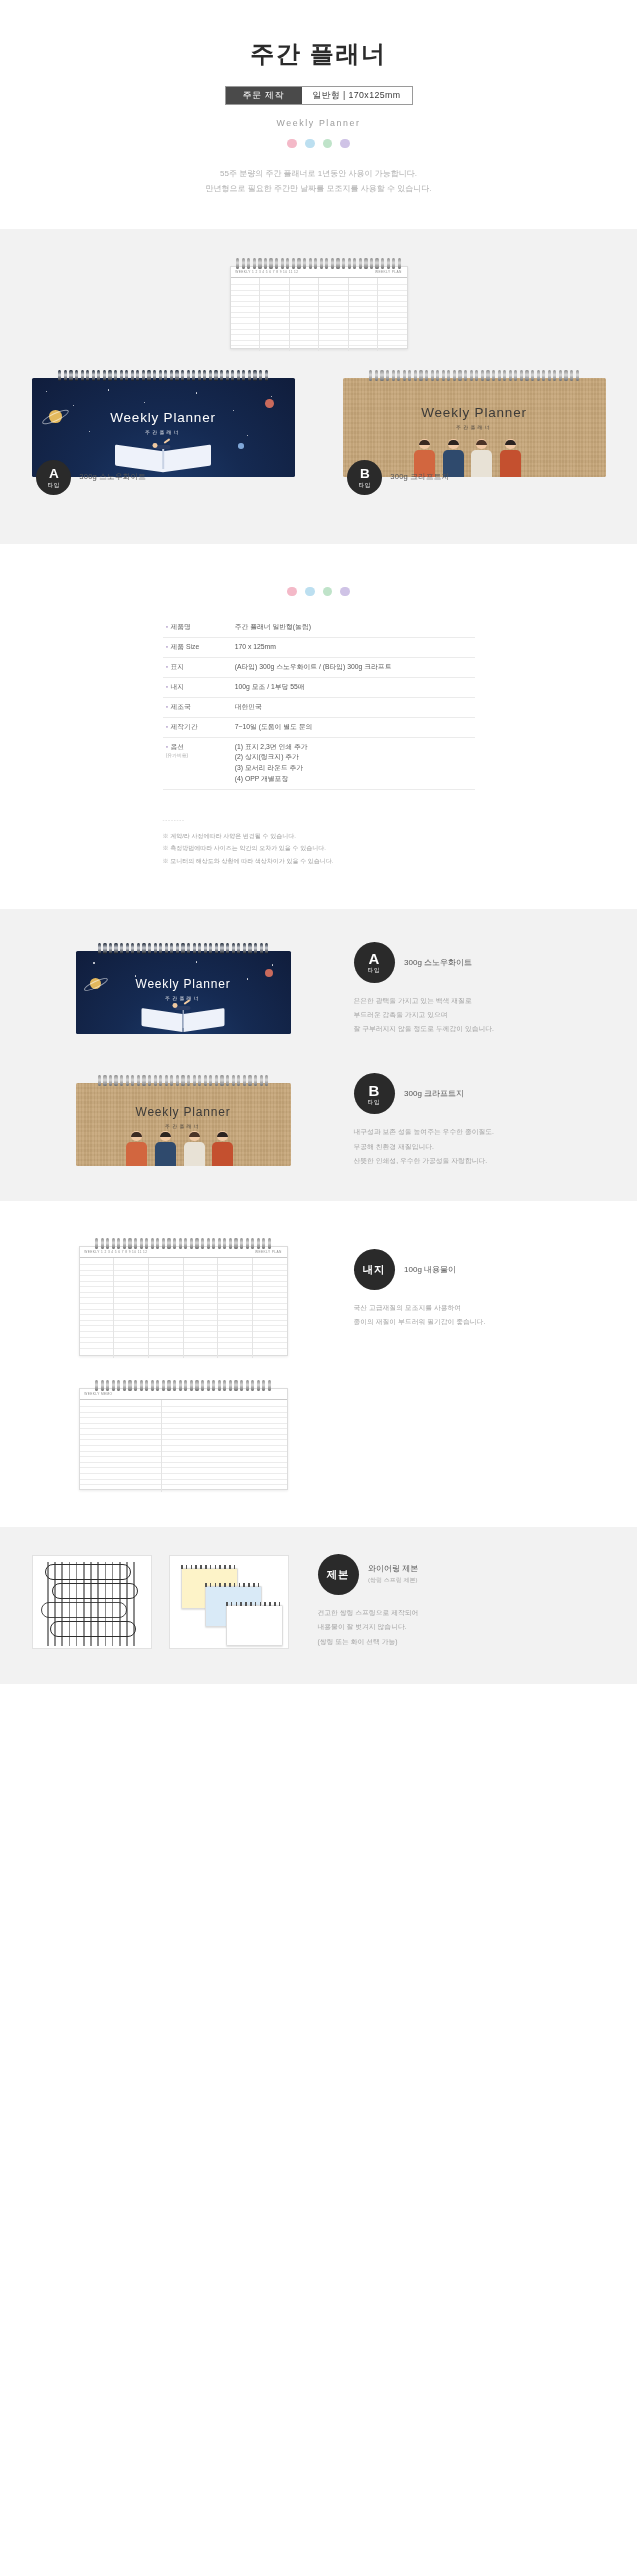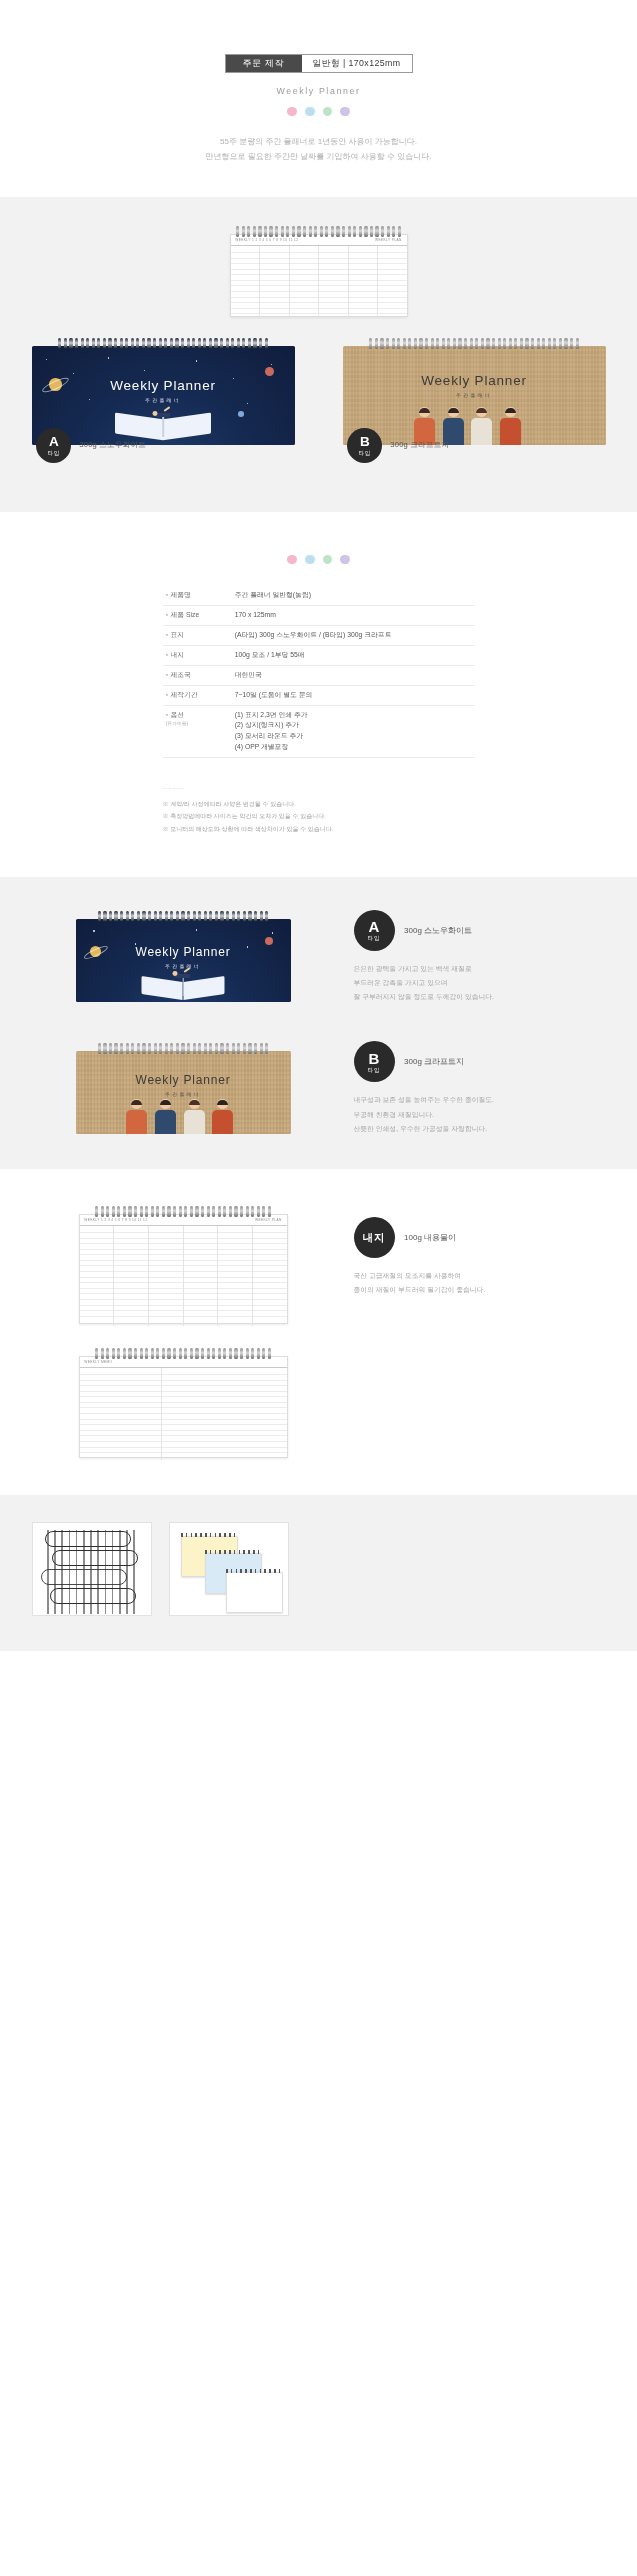--- a/index.html
+++ b/index.html
@@ -193,38 +193,39 @@
   }
 
   .tiny { font-size:6px; color:#a8a8a8; line-height:2; }
 </style>
 </head>
 <body>
 
 <div class="page">
 
   <section class="hero">
+    <h1>주간 플래너</h1>
 
     <div class="pill-row">
       <div class="pill-left">주문 제작</div>
       <div class="pill-right">일반형 | 170x125mm</div>
     </div>
 
     <div class="hero-sub">Weekly Planner</div>
 
     <div class="dots">
       <span style="background:#f4b9c8"></span>
       <span style="background:#bcdff0"></span>
       <span style="background:#bfe3c9"></span>
       <span style="background:#cfc3e6"></span>
     </div>
 
     <div class="hero-desc">
       <div>55주 분량의 주간 플래너로 1년동안 사용이 가능합니다.</div>
-      <div>만년형으로 필요한 주간만 날짜를 기입하여 사용할 수 있습니다.</div>
+      <div>만년형으로 필요한 주간만 날짜를 모조지를 사용할 수 있습니다.</div>
     </div>
   </section>
 
   <section class="sec-gray" style="padding-bottom:49px;">
 
     <div style="width:178px; margin:0 auto 21px;">
       <div class="spiral">
         <i></i>
           <i></i>
           <i></i>
@@ -998,17 +999,31 @@
         <div class="nb" style="left:35px; top:30px; background:#d9eaf7;"></div>
         <div class="nb" style="left:56px; top:49px; background:#fff;"></div>
         <div style="position:absolute; left:11px; top:9.6px; width:57px; height:4px;
                     background:repeating-linear-gradient(90deg,#555 0 1.6px,transparent 1.6px 4.8px);"></div>
         <div style="position:absolute; left:35px; top:27px; width:57px; height:4px;
                     background:repeating-linear-gradient(90deg,#555 0 1.6px,transparent 1.6px 4.8px);"></div>
         <div style="position:absolute; left:56px; top:46px; width:57px; height:4px;
                     background:repeating-linear-gradient(90deg,#555 0 1.6px,transparent 1.6px 4.8px);"></div>
       </div>
 
+      <div style="flex:1; padding-left:11px;">
+        <div class="right-head">
+          <div class="badge big kr">
+            <b>제본</b>
+          </div>
+          <div>
+            <div class="ttl">와이어링 제본</div>
+            <div class="tiny">(쌍링 스프링 제본)</div>
+          </div>
+        </div>
+        <div class="right-body" style="white-space:pre-line;">견고한 쌍링 스프링으로 제작되어
+내용물이 잘 벗겨지 않습니다.
+(쌍링 또는 화이 선택 가능)</div>
+      </div>
     </div>
   </section>
 
 </div>
 
 
 </body></html>

